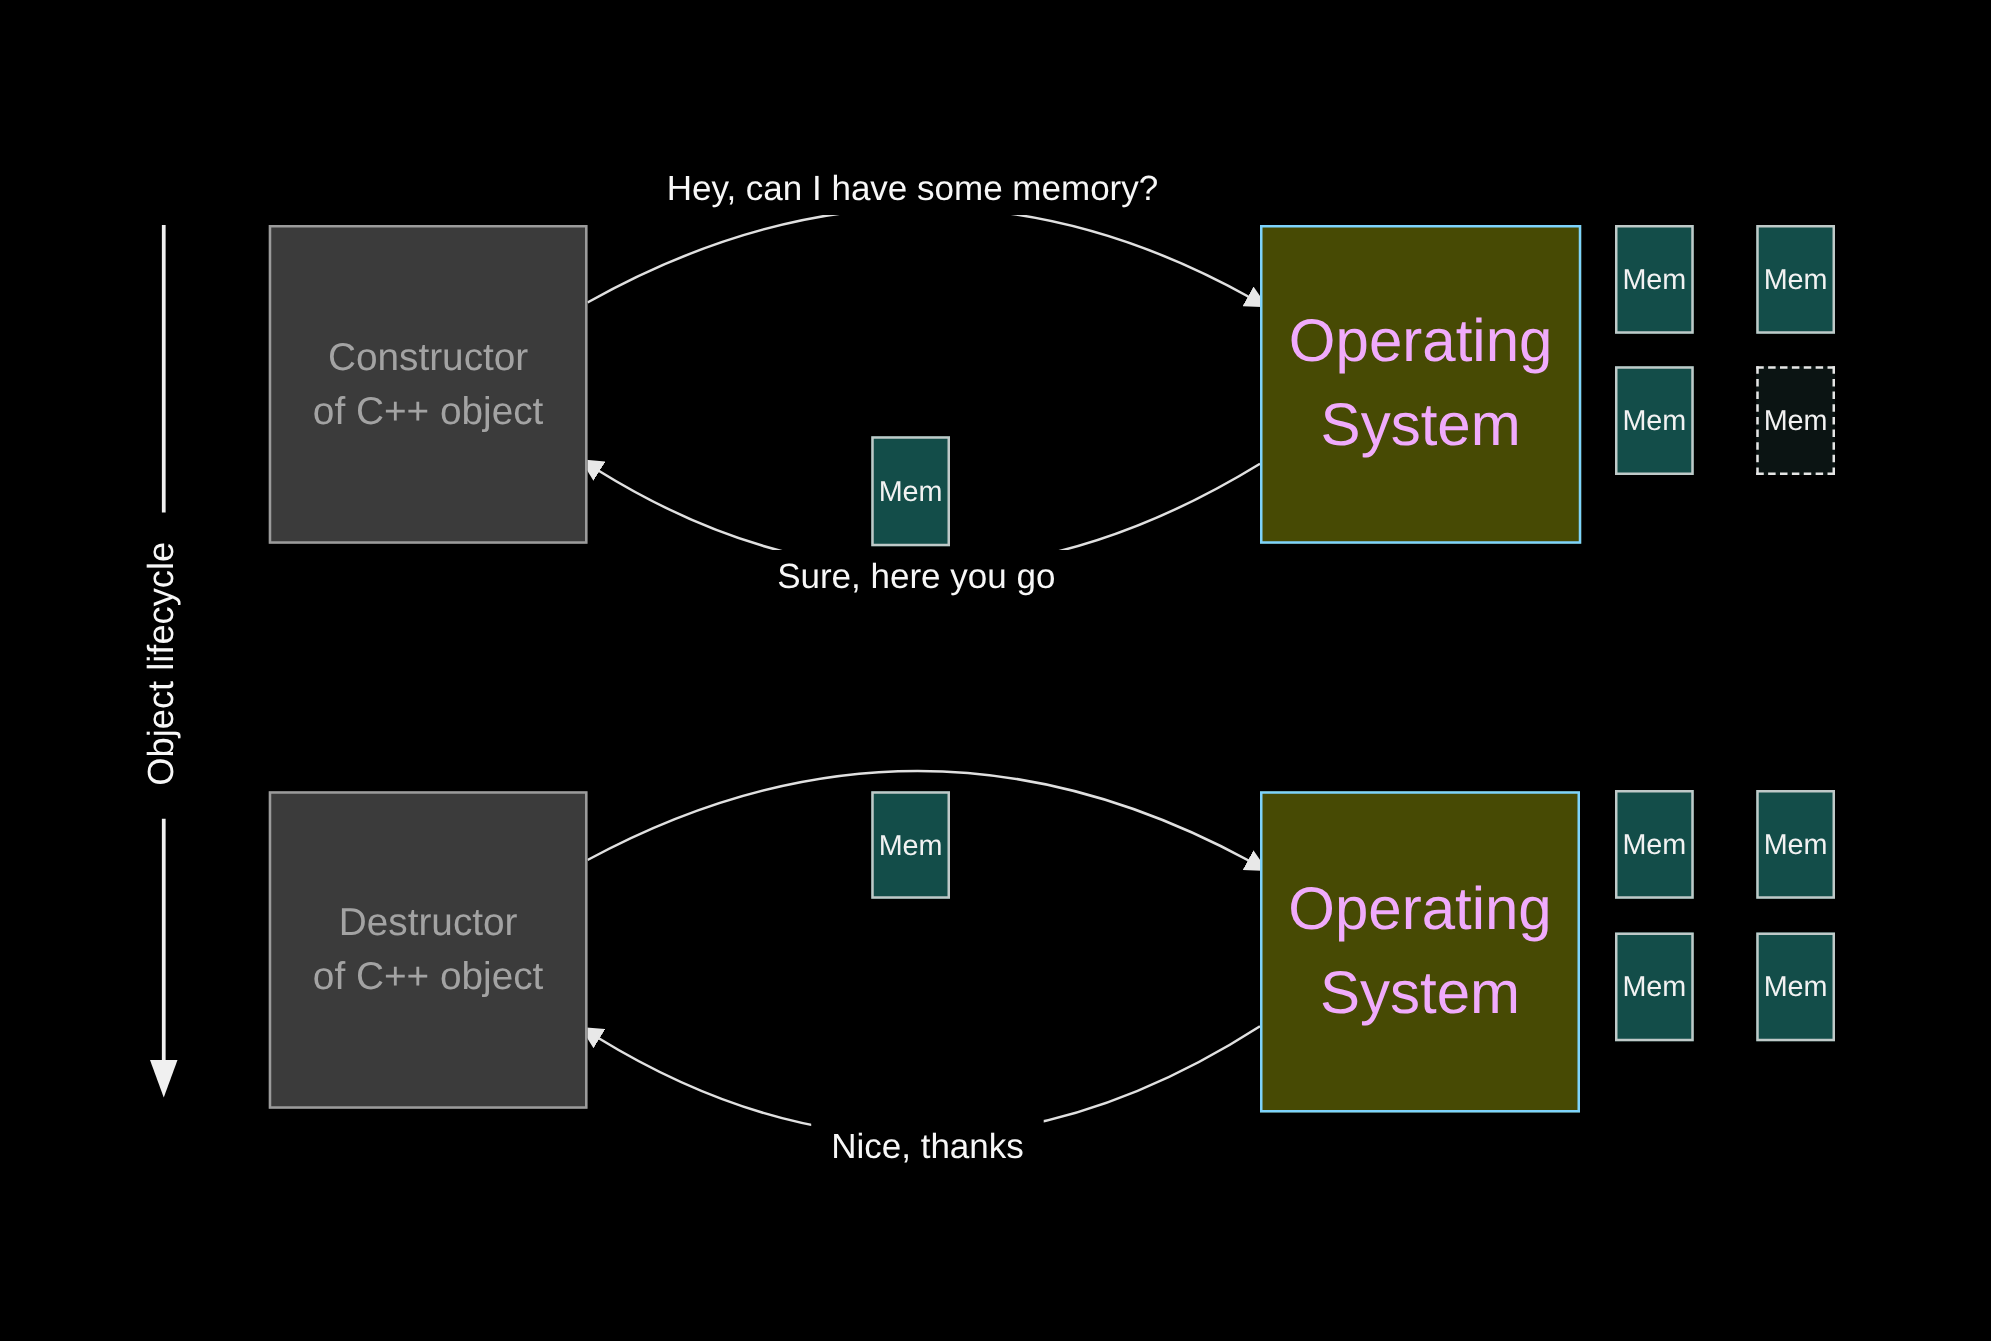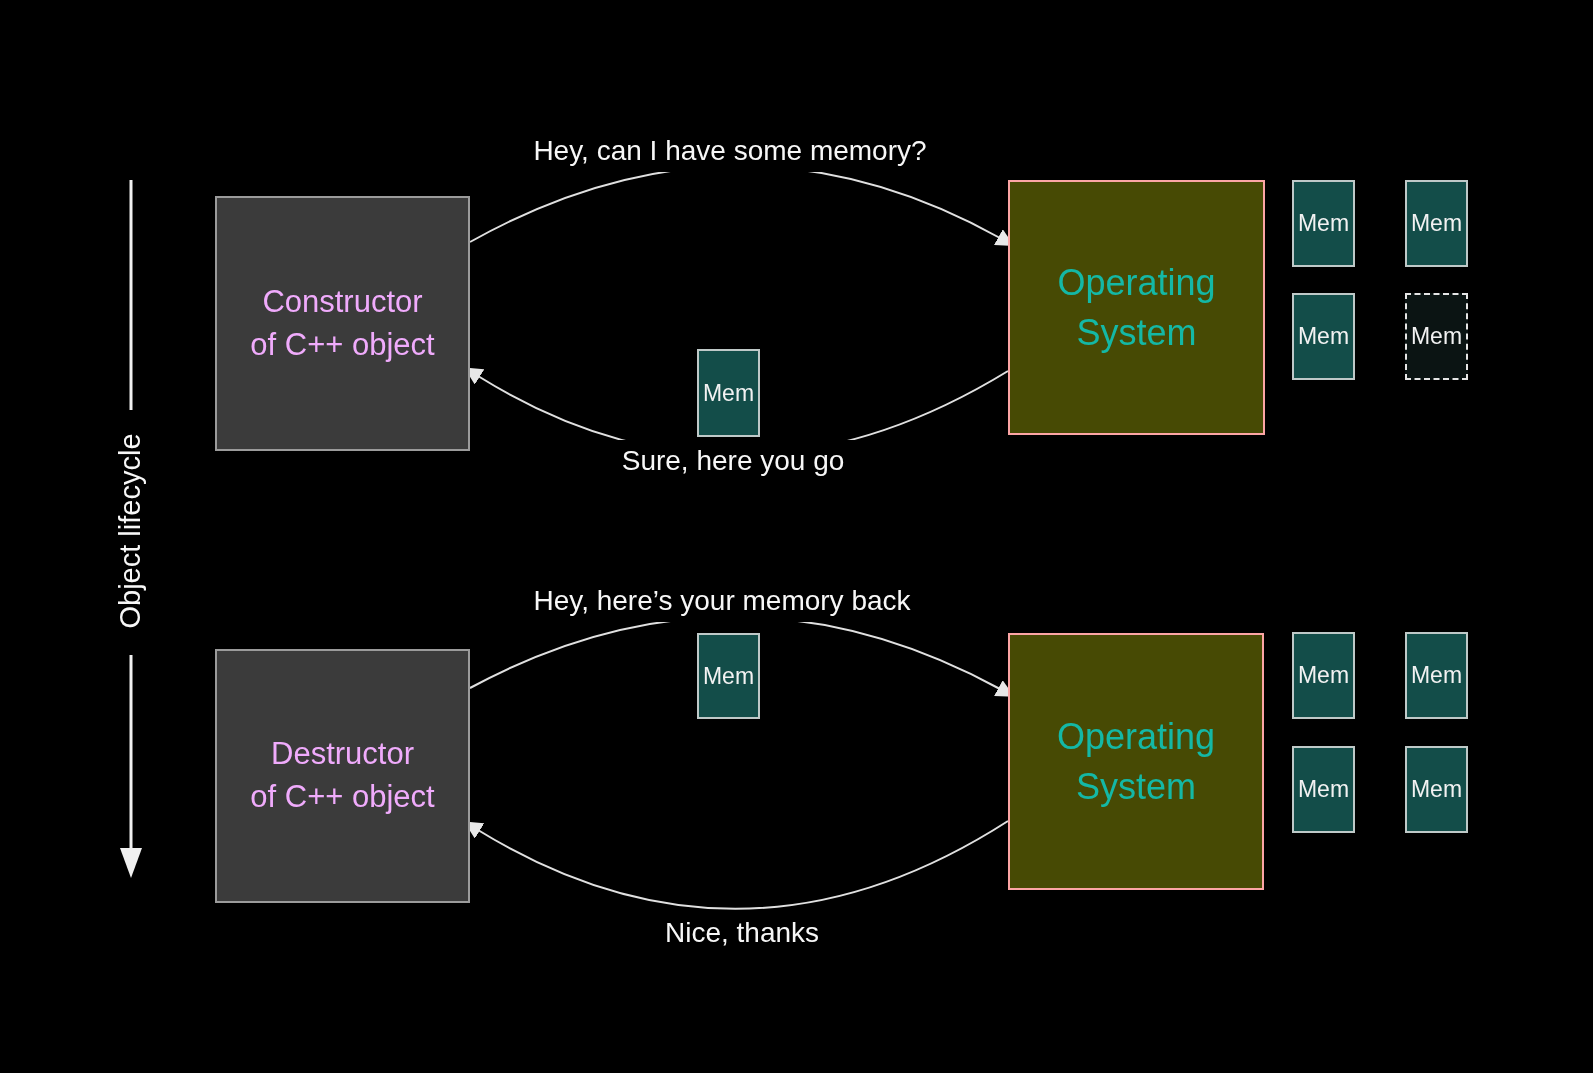--- a/index.html
+++ b/index.html
@@ -30,28 +30,27 @@
     align-items: center;
     justify-content: center;
     text-align: center;
     z-index: 2;
     line-height: 1.38;
   }
   .box.gray {
     background: #3b3b3b;
     border: 2px solid #9b9b9b;
     font-size: 31px;
-    color: #f0abfc;
-    margin-top: 16px;
+    color: #a3a3a3;
   }
   .box.olive {
     background: #474a04;
-    border: 2px solid #fca5a5;
-    font-size: 36px;
-    color: #14b8a6;
+    border: 2px solid #7dd3fc;
+    font-size: 48px;
+    color: #f0abfc;
   }
   .mem {
     position: absolute;
     box-sizing: border-box;
     width: 63px;
     height: 87px;
     background: #134d49;
     border: 2px solid #bfc9c8;
     display: flex;
     align-items: center;
@@ -133,22 +132,21 @@
   <div class="box gray" style="left:215px; top:633px; width:255px; height:254px;">
     <div>Destructor</div>
     <div>of C++ object</div>
   </div>
 
   <div class="box olive" style="left:1008px; top:633px; width:256px; height:257px;">
     <div>Operating</div>
     <div>System</div>
   </div>
 
-  <div class="speech" style="left:722px; top:601px;">Hey, here’s your memory back</div>
-  <div class="speech" style="left:742px; top:917px;margin-top:16px;">Nice, thanks</div>
+  <div class="speech" style="left:742px; top:917px;">Nice, thanks</div>
 
   <div class="mem" style="left:697px; top:633px; height:86px;">Mem</div>
 
   <div class="mem" style="left:1292px; top:632px;">Mem</div>
   <div class="mem" style="left:1405px; top:632px;">Mem</div>
   <div class="mem" style="left:1292px; top:746px;">Mem</div>
   <div class="mem" style="left:1405px; top:746px;">Mem</div>
 
 </div>
 

